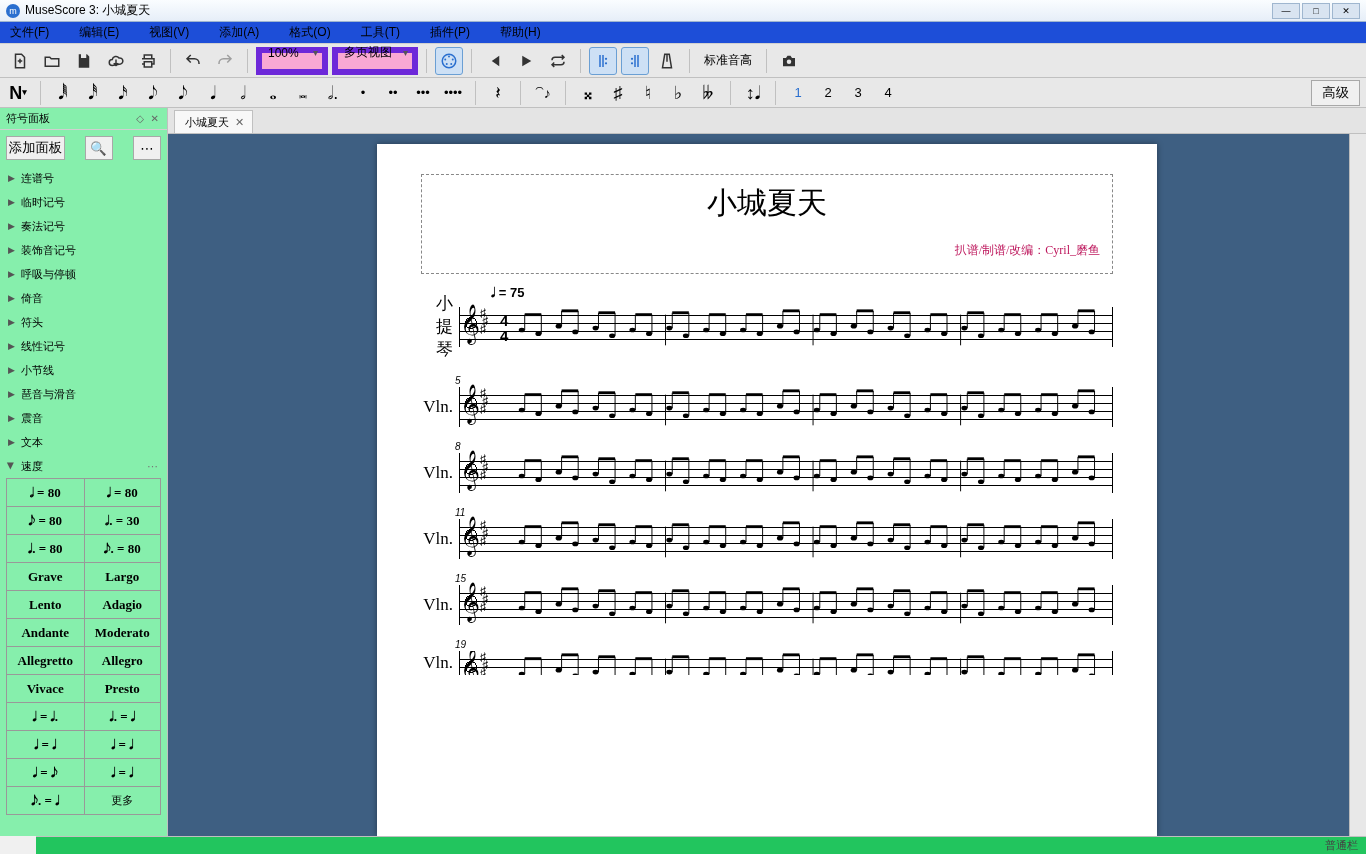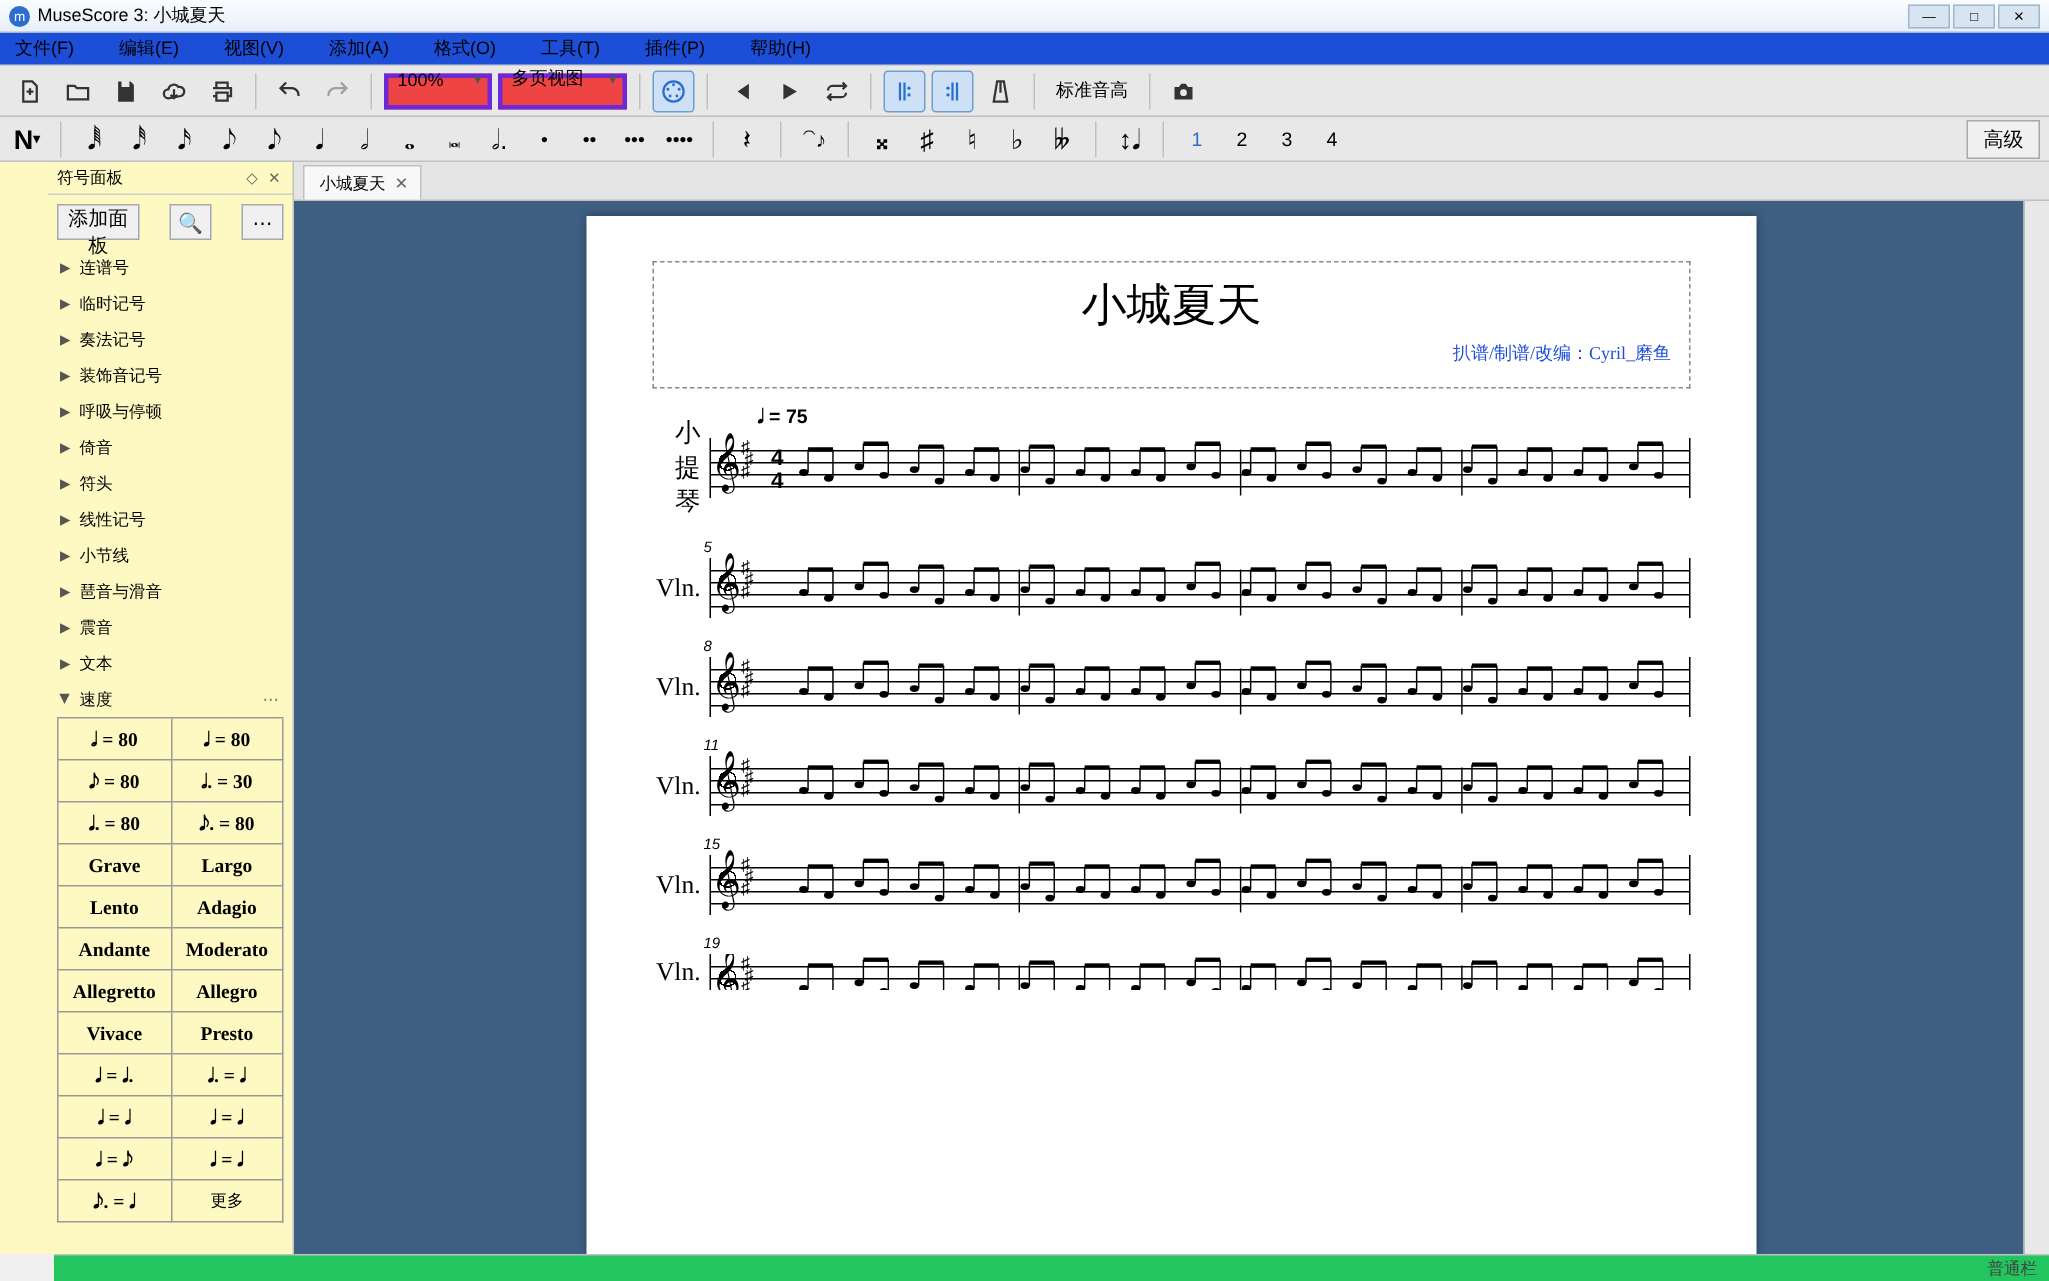--- a/index.html
+++ b/index.html
@@ -8,29 +8,29 @@
 .titlebar .icon { width: 14px; height: 14px; background: #2a6fcf; border-radius: 50%; margin-right: 5px; font-size: 9px; color:#fff; display:flex;align-items:center;justify-content:center;}
 .titlebar .wbtns { margin-left: auto; display: flex; gap: 2px; }
 .titlebar .wbtn { width: 28px; height: 16px; background: #d9e4f1; border: 1px solid #9fb6cf; font-size: 9px; display:flex;align-items:center;justify-content:center; }
 .menubar { background: #1d4ed8; height: 22px; display: flex; align-items: center; padding: 0 4px; border-bottom: 1px solid #d0d0d0; gap: 18px; }
 .menubar span { padding: 2px 6px; }
 .toolbar1 { background: #e8e8e8; height: 34px; display: flex; align-items: center; padding: 0 6px; gap: 4px; border-bottom: 1px solid #c0c0c0; }
 .tbtn { width: 28px; height: 28px; display: flex; align-items: center; justify-content: center; border: 1px solid transparent; border-radius: 3px; }
 .tbtn.active { background: #cde0f5; border-color: #6a9fd4; }
 .tbtn svg { width: 18px; height: 18px; }
 .sep { width: 1px; height: 24px; background: #c0c0c0; margin: 0 4px; }
-.combo { height: 24px; border: 3px solid #6d28d9; background: #ef4444; padding: 0 18px 16px 6px; display: flex; align-items: center; position: relative; }
+.combo { height: 24px; border: 6px solid #6d28d9; background: #f9a8d4; padding: 0 18px 16px 6px; display: flex; align-items: center; position: relative; }
 .combo::after { content: "▾"; position: absolute; right: 4px; font-size: 10px; color: #555; }
 .toolbar2 { background: #e8e8e8; height: 30px; display: flex; align-items: center; padding: 0 6px; gap: 6px; border-bottom: 1px solid #c0c0c0; font-family: "Bravura", "Segoe UI Symbol", serif; }
 .nbtn { width: 24px; height: 24px; display: flex; align-items: center; justify-content: center; font-size: 18px; line-height: 1; }
 .nbtn.small { font-size: 13px; }
 .advbtn { margin-left: auto; padding: 3px 10px; border: 1px solid #a8a8a8; background: #f0f0f0; }
 .mainrow { flex: 1; display: flex; overflow: hidden; }
 
-.palette-panel { width: 196px; background: #fef9c3; border-right: 1px solid #c0c0c0; display: flex; flex-direction: column; padding-left: 32px; }
+.palette-panel { width: 168px; background: #86efac; border-right: 1px solid #c0c0c0; display: flex; flex-direction: column; }
 .palette-header { height: 22px; display: flex; align-items: center; padding: 0 6px; border-bottom: 1px solid #d0d0d0; font-size: 11px; }
 .palette-header .hctrl { margin-left: auto; font-size: 10px; color: #666; letter-spacing: 2px; }
 .palette-actions { padding: 6px; display: flex; gap: 20px; }
 .addbtn { flex: 1; height: 24px; border: 1px solid #a8a8a8; background: #f0f0f0; }
 .sqbtn { width: 28px; height: 24px; border: 1px solid #a8a8a8; background: #f0f0f0; display:flex;align-items:center;justify-content:center; }
 .palette-list { flex: 0 0 auto; }
 .pitem { height: 24px; display: flex; align-items: center; padding: 0 8px; gap: 6px; font-size: 11px; }
 .pitem .caret { font-size: 9px; color: #555; }
 .pitem.expanded .caret { transform: rotate(90deg); display:inline-block; }
 .pitem .dots { margin-left: auto; color: #777; letter-spacing: 1px; }
@@ -39,21 +39,21 @@
 .tempo-cell:nth-child(odd) { border-right: none; }
 
 .tabarea { flex: 1; display: flex; flex-direction: column; overflow: hidden; }
 .tabbar { height: 26px; background: #e4e4e4; border-bottom: 1px solid #c0c0c0; display: flex; align-items: flex-end; padding: 0 6px; }
 .tab { background: #f8f8f8; border: 1px solid #c0c0c0; border-bottom: none; padding: 4px 8px 3px 10px; display: flex; align-items: center; gap: 6px; font-size: 11px; }
 .tab .x { font-size: 11px; color: #666; }
 .canvas { flex: 1; background: #3e5f82; display: flex; justify-content: center; overflow: hidden; padding-top: 10px; position:relative;}
 .page { width: 780px; background: #fff; box-shadow: 0 0 6px rgba(0,0,0,.4); padding: 30px 44px; position: relative; }
 .score-title-box { border: 1px dashed #888; padding: 8px 12px 14px; margin-bottom: 18px; }
 .score-title { text-align: center; font-family: "SimSun", serif; font-size: 30px; }
-.score-sub { text-align: right; font-family: "SimSun", serif; font-size: 12px; color: #1d4ed8; margin-top: 3px; }
+.score-sub { text-align: right; font-family: "SimSun", serif; font-size: 12px; color: #be185d; margin-top: 18px; }
 .system { display: flex; align-items: center; margin-bottom: 26px; }
 .syslabel { width: 38px; text-align: right; font-family: "SimSun", serif; font-size: 17px; padding-right: 6px; }
 .staff-wrap { flex: 1; position: relative; }
 .tempo-mark { position: absolute; top: -22px; left: 32px; font-weight: bold; font-size: 13px; }
 .barno { position: absolute; top: -12px; left: -4px; font-style: italic; font-size: 10px; }
 .staff { height: 40px; background:
   linear-gradient(#000,#000) 0 8px/100% 1px no-repeat,
   linear-gradient(#000,#000) 0 16px/100% 1px no-repeat,
   linear-gradient(#000,#000) 0 24px/100% 1px no-repeat,
   linear-gradient(#000,#000) 0 32px/100% 1px no-repeat,

